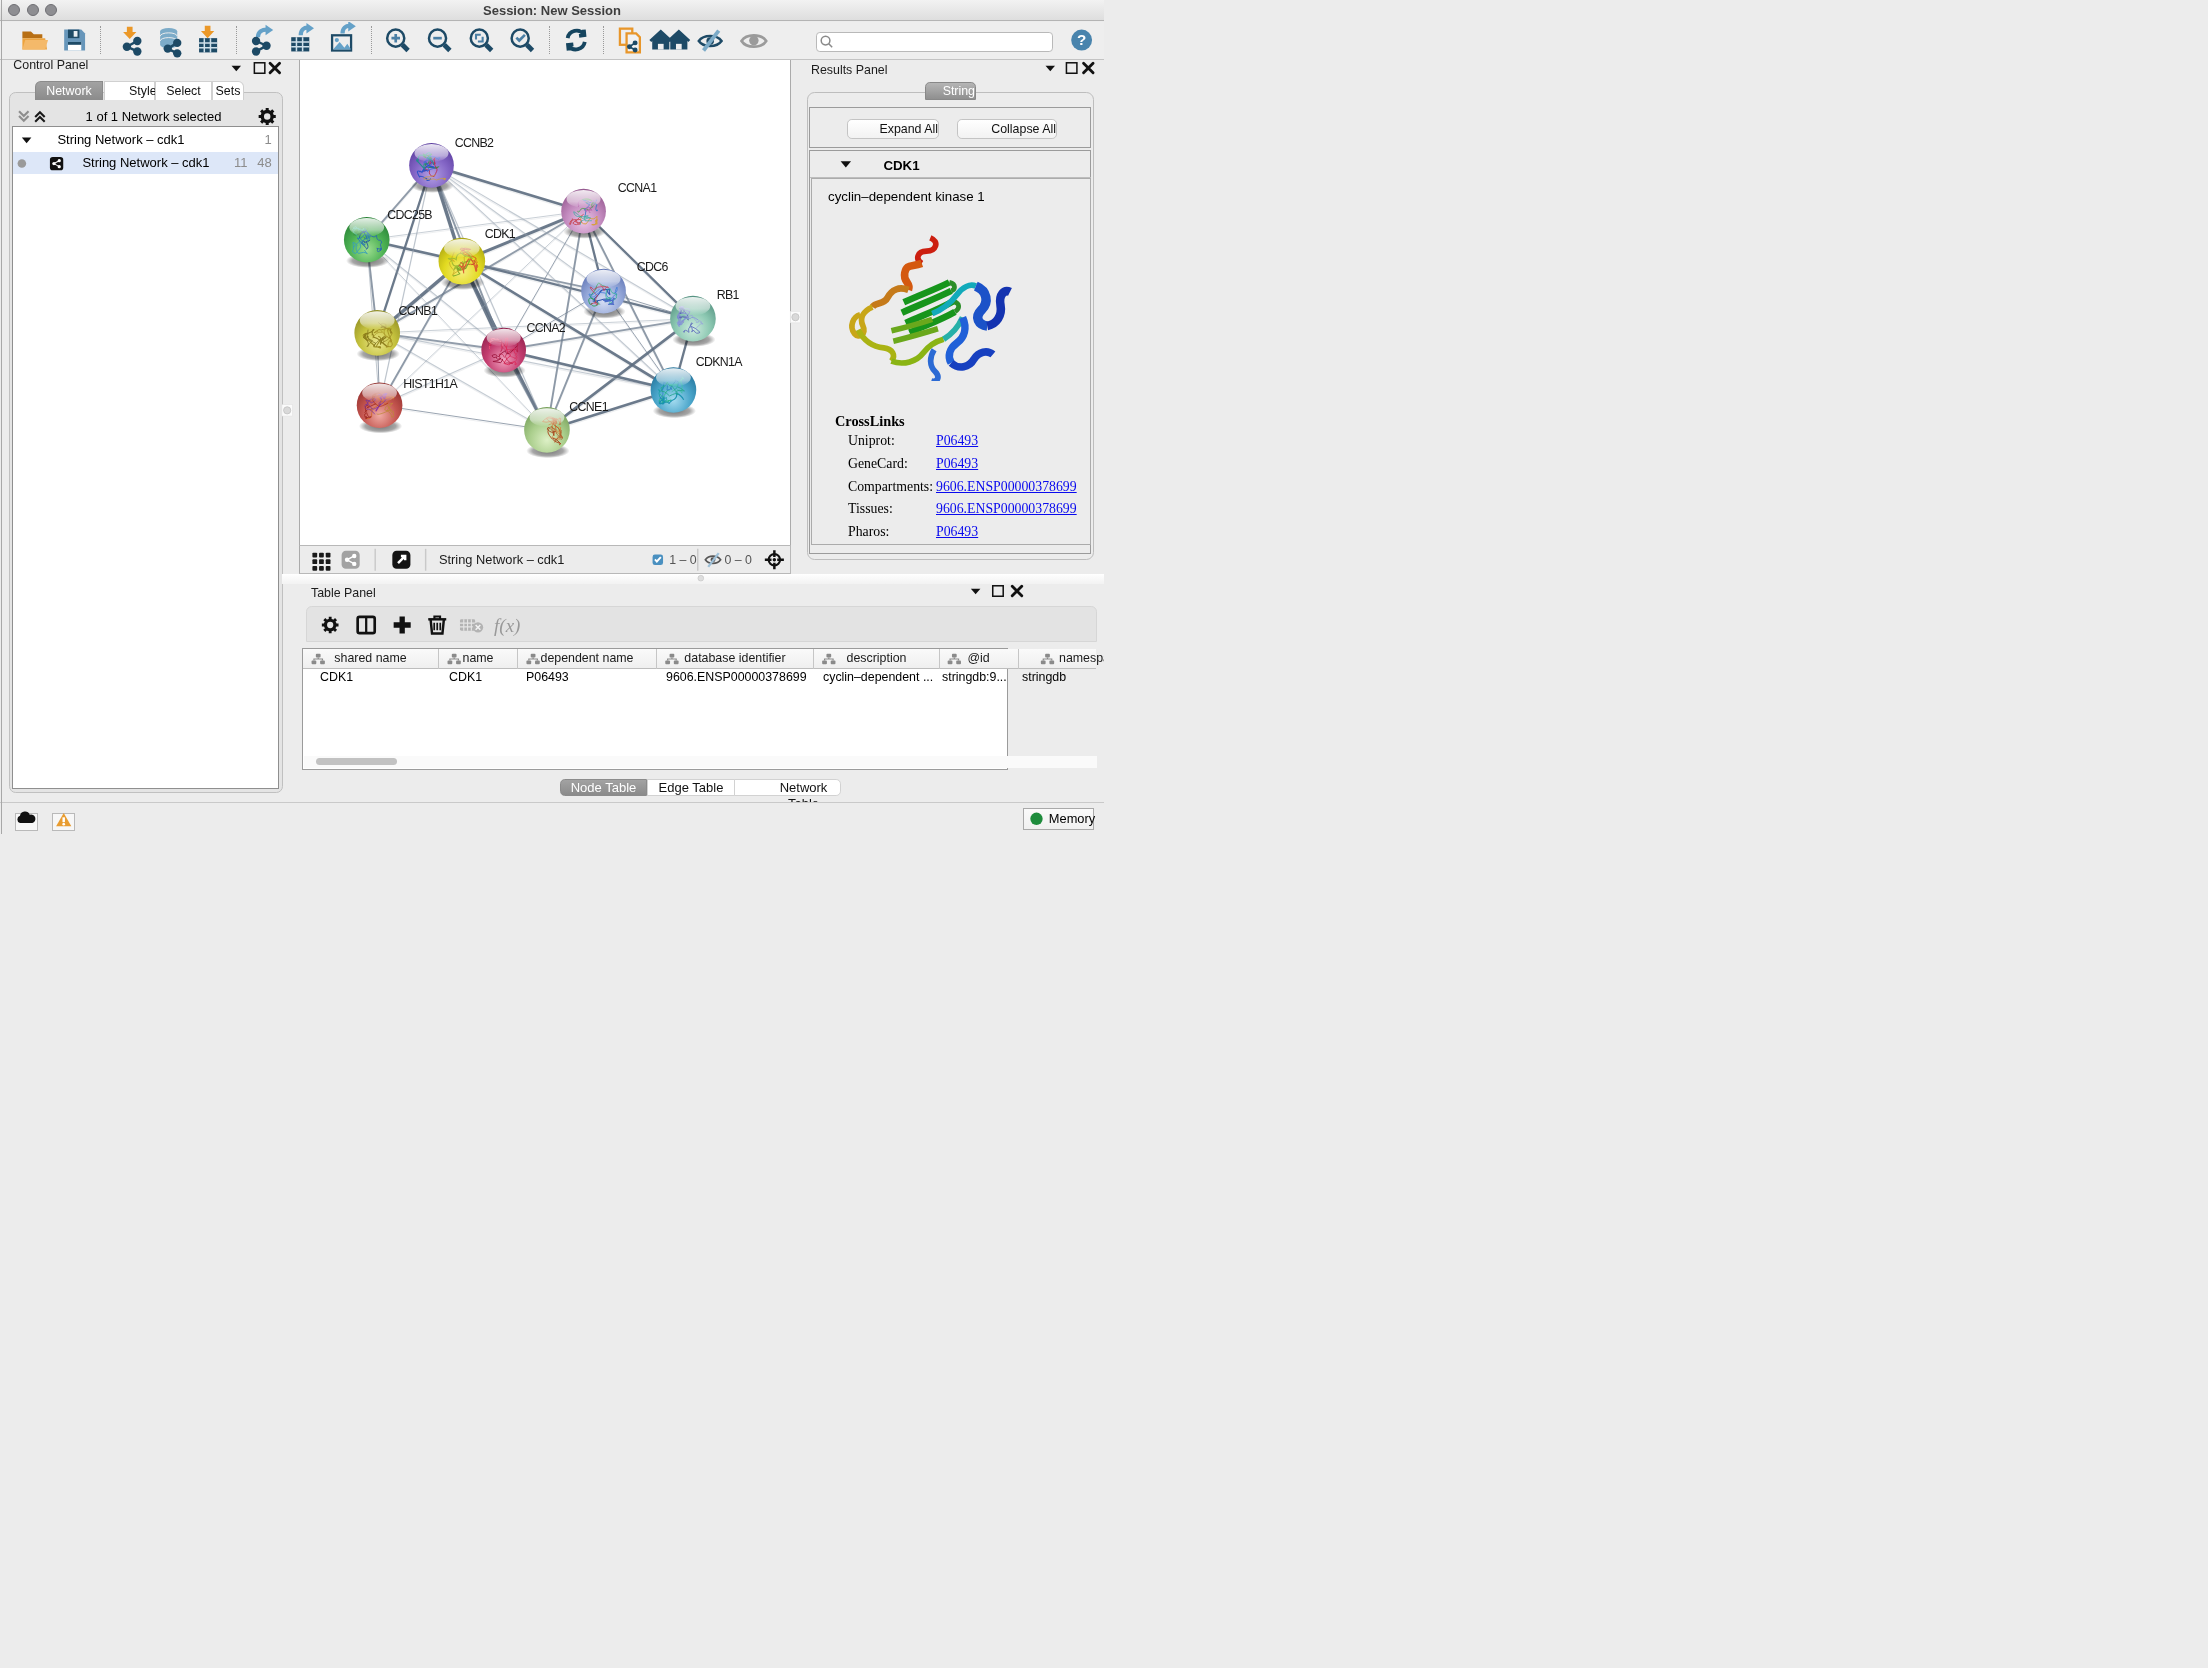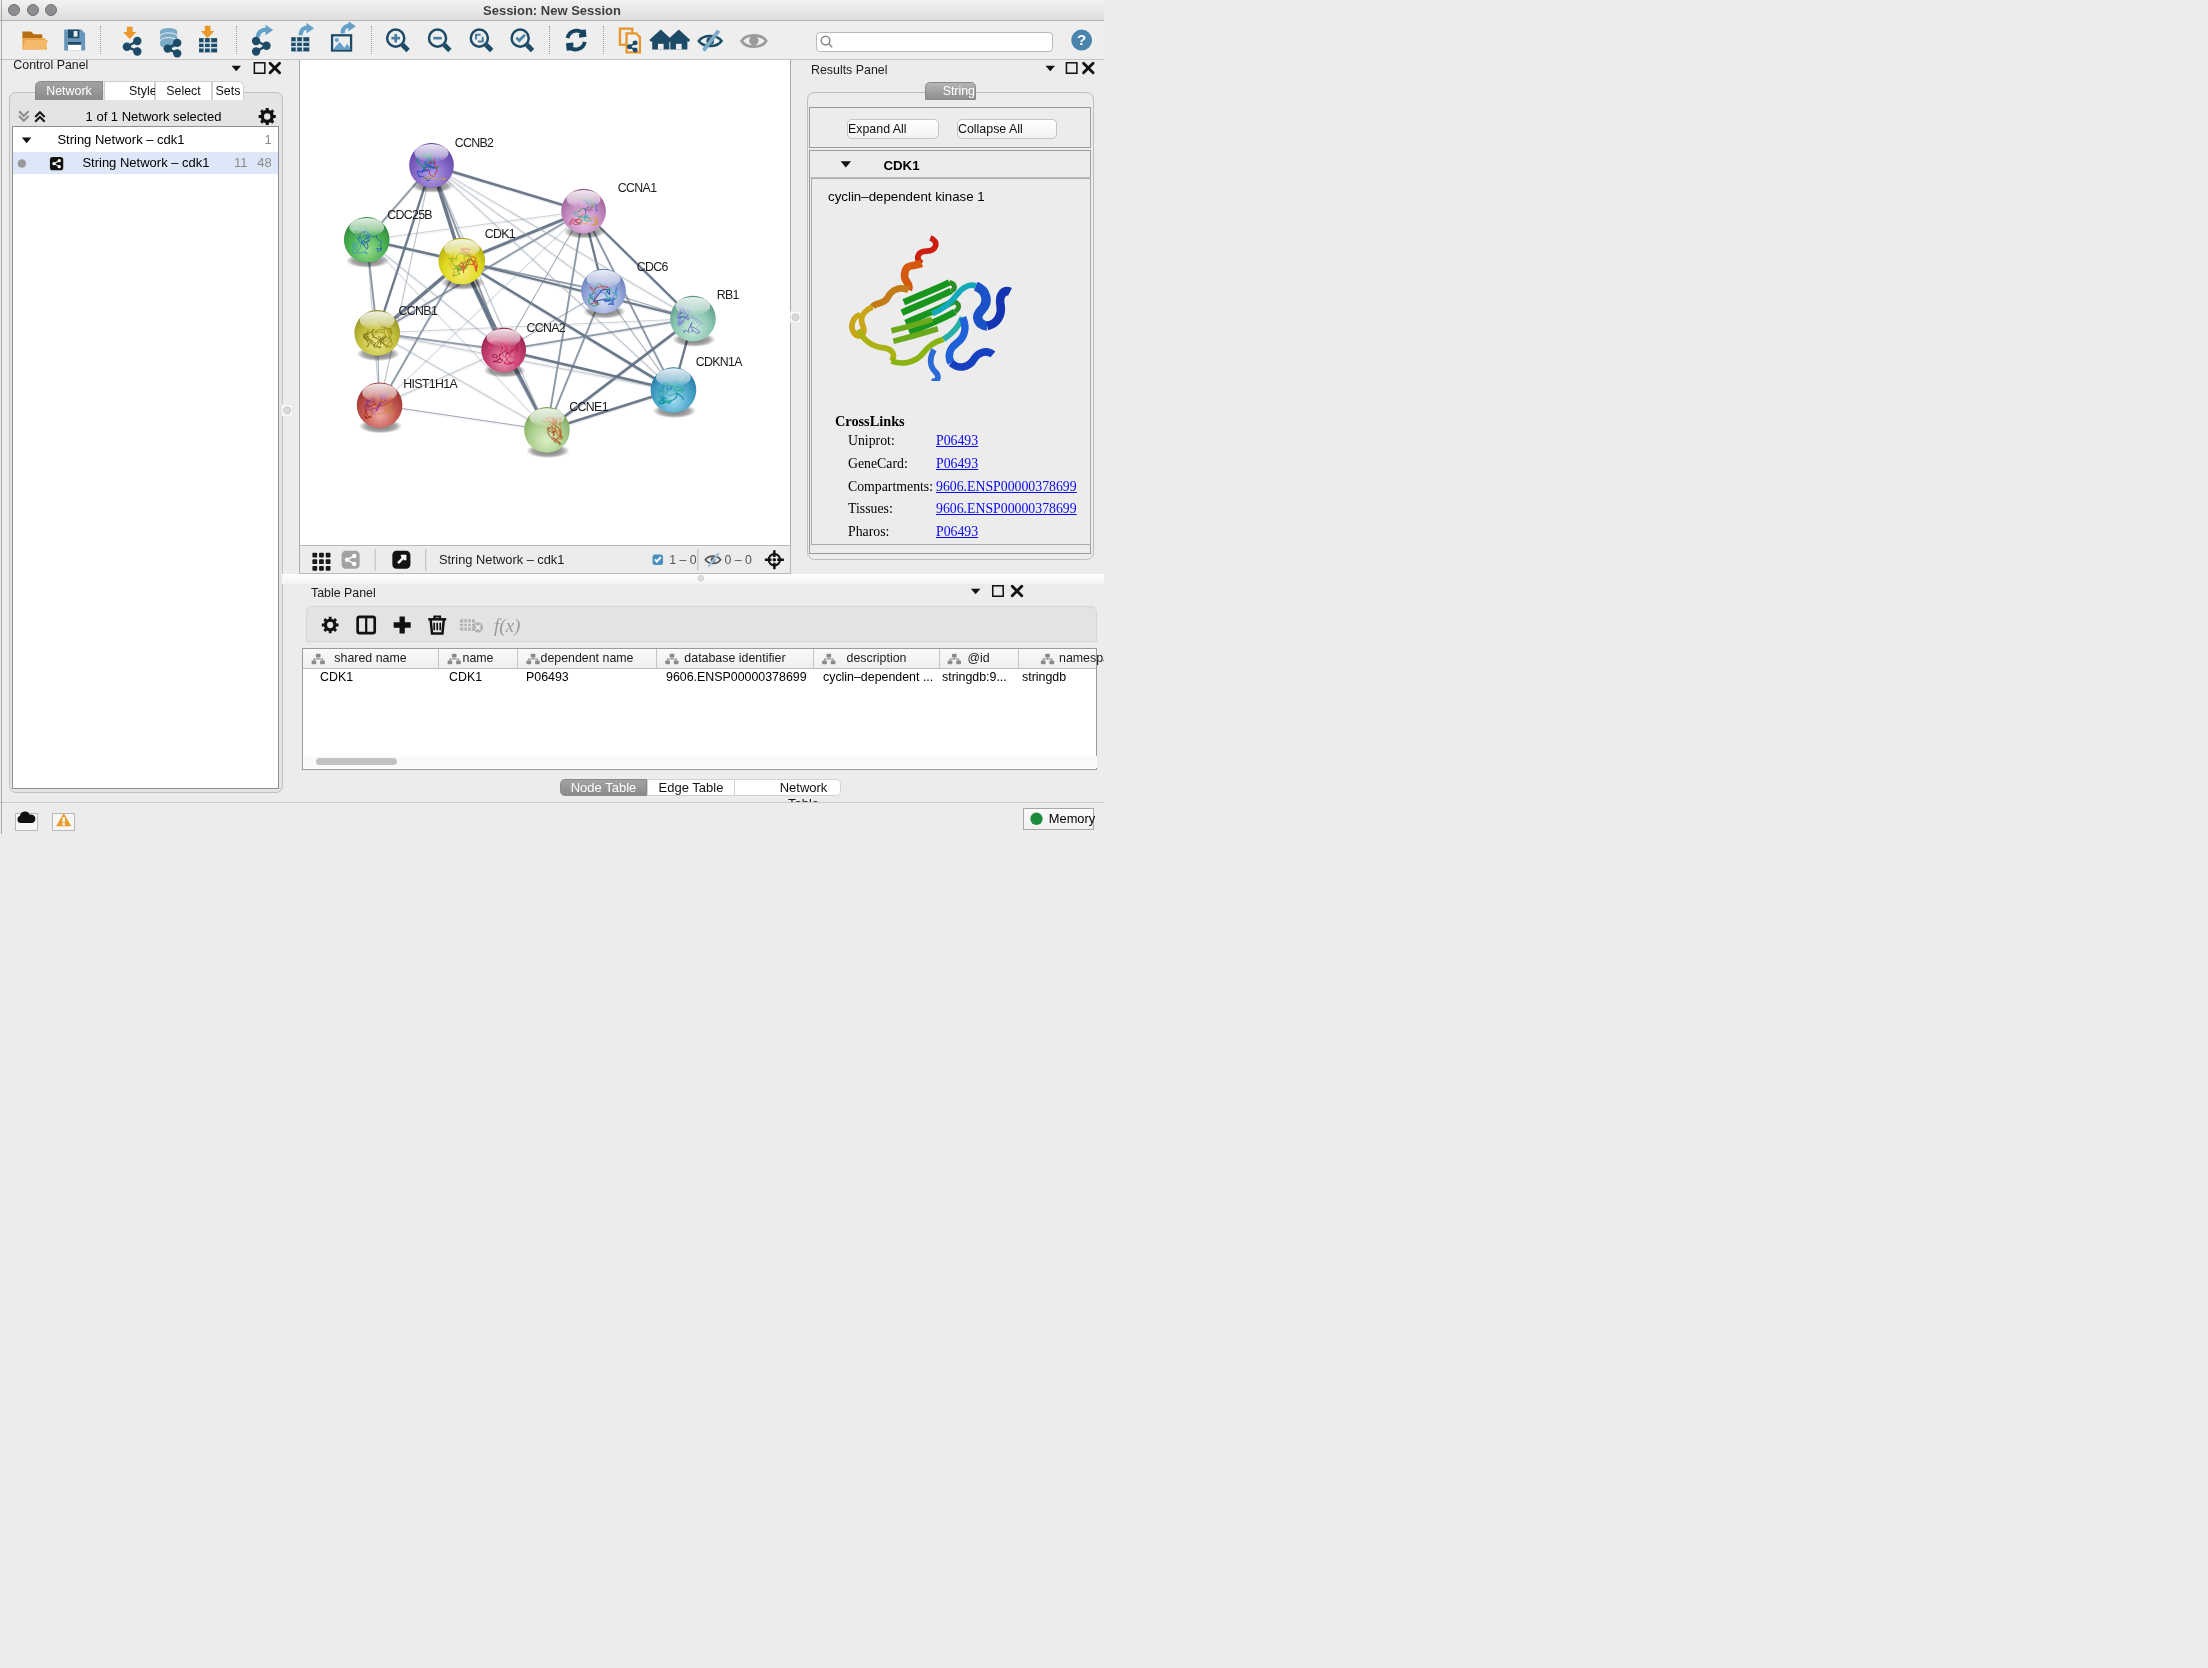--- a/index.html
+++ b/index.html
@@ -44,26 +44,26 @@
   background:#ececec; border:1px solid #b8b8b8; border-left:1px solid #ababab; }
 #netsplit { position:absolute; left:282px; top:574px; width:822px; height:9.5px;
   background:linear-gradient(#ffffff,#f2f2f2); }
 #res-outer { position:absolute; left:807px; top:92px; width:287px; height:468px;
   background:#ececec; border:1px solid #bdbdbd; border-radius:7.6px; }
 #stringtab { position:absolute; left:925px; top:82px; width:51px; height:18px;
   background:linear-gradient(#b5b5b5,#8f8f8f); border:1px solid #888; border-radius:4.8px 4.8px 0 0;
   color:#fff; font-size:12.4px; text-align:right; line-height:17px; }
 .resbox { position:absolute; background:#ececec; border:1px solid #9b9b9b; }
 .btn { position:absolute; background:linear-gradient(#ffffff,#f2f2f2); border:1px solid #c4c4c4;
-  border-radius:4.8px; font-size:12.4px; color:#111; text-align:left; }
+  border-radius:4.8px; font-size:12.4px; color:#111; text-align:right; }
 .serif { font-family:"Liberation Serif", serif; }
 .link { color:#0909ee; text-decoration:underline; }
 #tbl-toolbar { position:absolute; left:306px; top:606px; width:791px; height:36px;
   background:#e3e3e3; border:1px solid #d6d6d6; border-radius:5.7px 5.7px 0 0; }
-#tbl { position:absolute; left:302px; top:648px; width:795px; height:122px;
+#tbl { position:absolute; left:302px; top:648px; width:706px; height:122px;
   background:#fff; border:1px solid #9b9b9b; }
 #tbl-head { position:absolute; left:0; top:0; width:793px; height:20px;
   background:linear-gradient(#fafafa,#efefef); border-bottom:1px solid #bdbdbd;
   font-size:12.4px; color:#1a1a1a; }
 .th { position:absolute; top:0; height:20px; border-right:1px solid #c6c6c6; }
 .th span { position:absolute; top:2.4px; width:100%; text-align:center; }
 .td { position:absolute; top:0; font-size:12.4px; color:#000; }
 #hscroll { position:absolute; left:1px; top:107px; width:793px; height:12.4px; background:#fafafa; }
 #hthumb { position:absolute; left:12.4px; top:1.9px; width:81px; height:7.6px; background:#c2c2c2; border-radius:3.8px; }
 .btab { position:absolute; top:779px; height:17px; font-size:13px; text-align:center;

